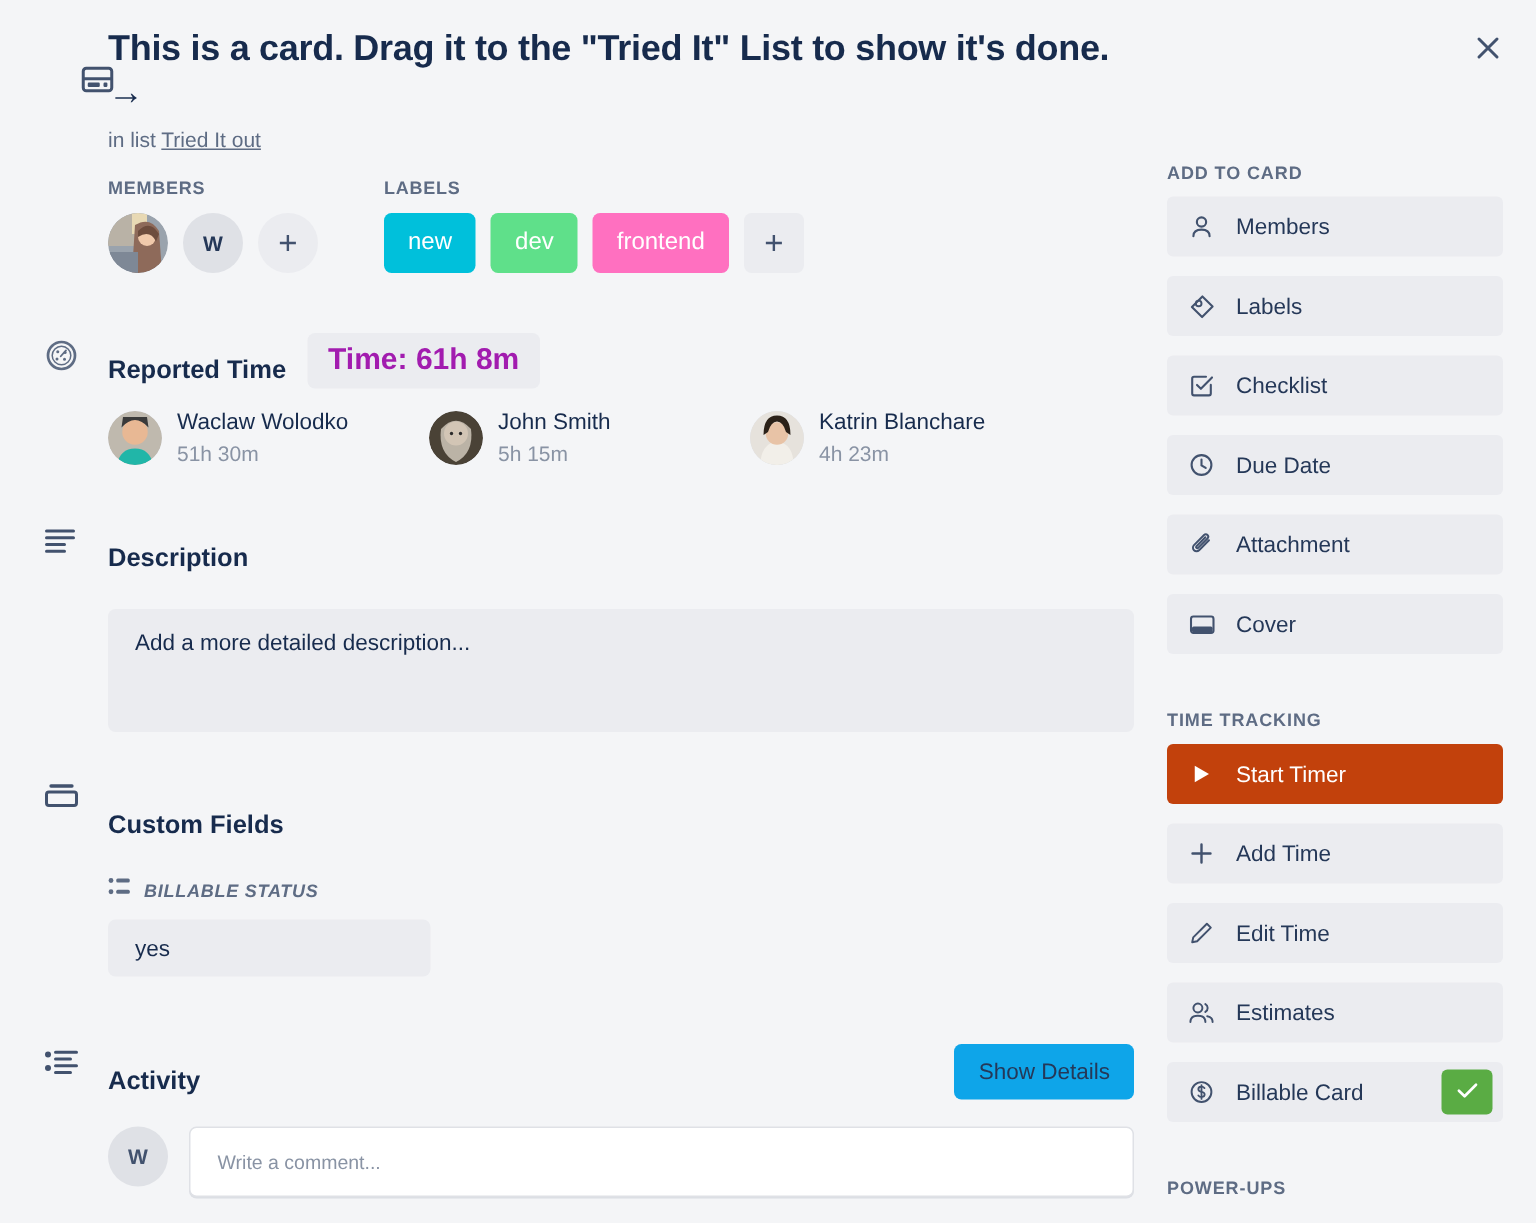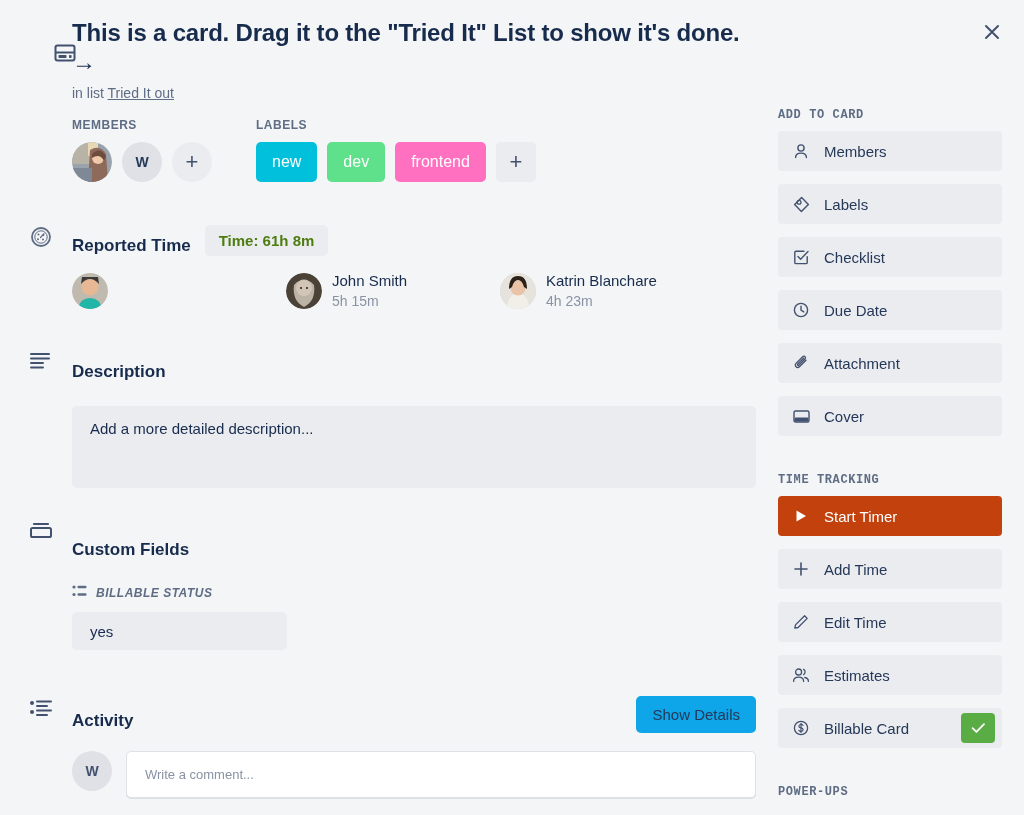--- a/index.html
+++ b/index.html
@@ -149,23 +149,23 @@
     cursor: pointer; line-height: 1;
   }
 
   
   .reported { position: absolute; left: 72px; top: 222px; width: 680px; }
   .reported-head { display: flex; align-items: center; gap: 14px; }
   .time-badge {
     background: #ebecf0;
     border-radius: 5px;
     padding: 7px 14px;
-    font-size: 15px;
+    font-size: 20px;
     font-weight: bold;
-    color: #4d7c0f;
+    color: #a21caf;
     cursor: pointer;
   }
   .time-people {
     display: flex;
     margin-top: 14px;
   }
   .person { display: flex; align-items: center; gap: 10px; width: 214px; }
   .person .avatar { width: 36px; height: 36px; }
   .person-name { font-size: 15px; color: #172b4d; line-height: 18px; }
   .person-time { font-size: 14px; color: #8993a4; line-height: 18px; margin-top: 2px; }
@@ -245,21 +245,20 @@
     width: 254px;
     height: 815px;
     padding: 108px 22px 0 8px;
   }
   .side-head {
     font-size: 12px;
     font-weight: bold;
     letter-spacing: 0.6px;
     color: #5e6c84;
     margin-bottom: 9px;
-    font-family: Liberation Mono, monospace;
   }
   .side-btn {
     display: flex;
     align-items: center;
     gap: 14px;
     height: 40px;
     background: #ebecf0;
     border-radius: 4px;
     padding: 0 14px;
     margin-bottom: 13px;
@@ -380,20 +379,24 @@
                     <circle cx="18" cy="18" r="18"></circle>
                   </clipPath>
                 </defs>
               <g clip-path="url(#cp2)">
                 <rect width="36" height="36" fill="#bfb9ae"></rect>
                 <circle cx="18" cy="14" r="8.5" fill="#e8b894"></circle>
                 <path d="M9 11 q9 -10 18 0 l-1 -7 h-16z" fill="#3a3a3a"></path>
                 <path d="M6 36 q2 -11 12 -11 q10 0 12 11z" fill="#21b6a8"></path>
               </g>
             </svg>
+          </span>
+          <span>
+            <div class="person-name">Waclaw Wolodko</div>
+            <div class="person-time">51h 30m</div>
           </span>
         </div>
         <div class="person">
           <span class="avatar">
             <svg width="36" height="36" viewBox="0 0 36 36">
               <defs>
                   <clipPath id="cp3">
                     <circle cx="18" cy="18" r="18"></circle>
                   </clipPath>
                 </defs>

